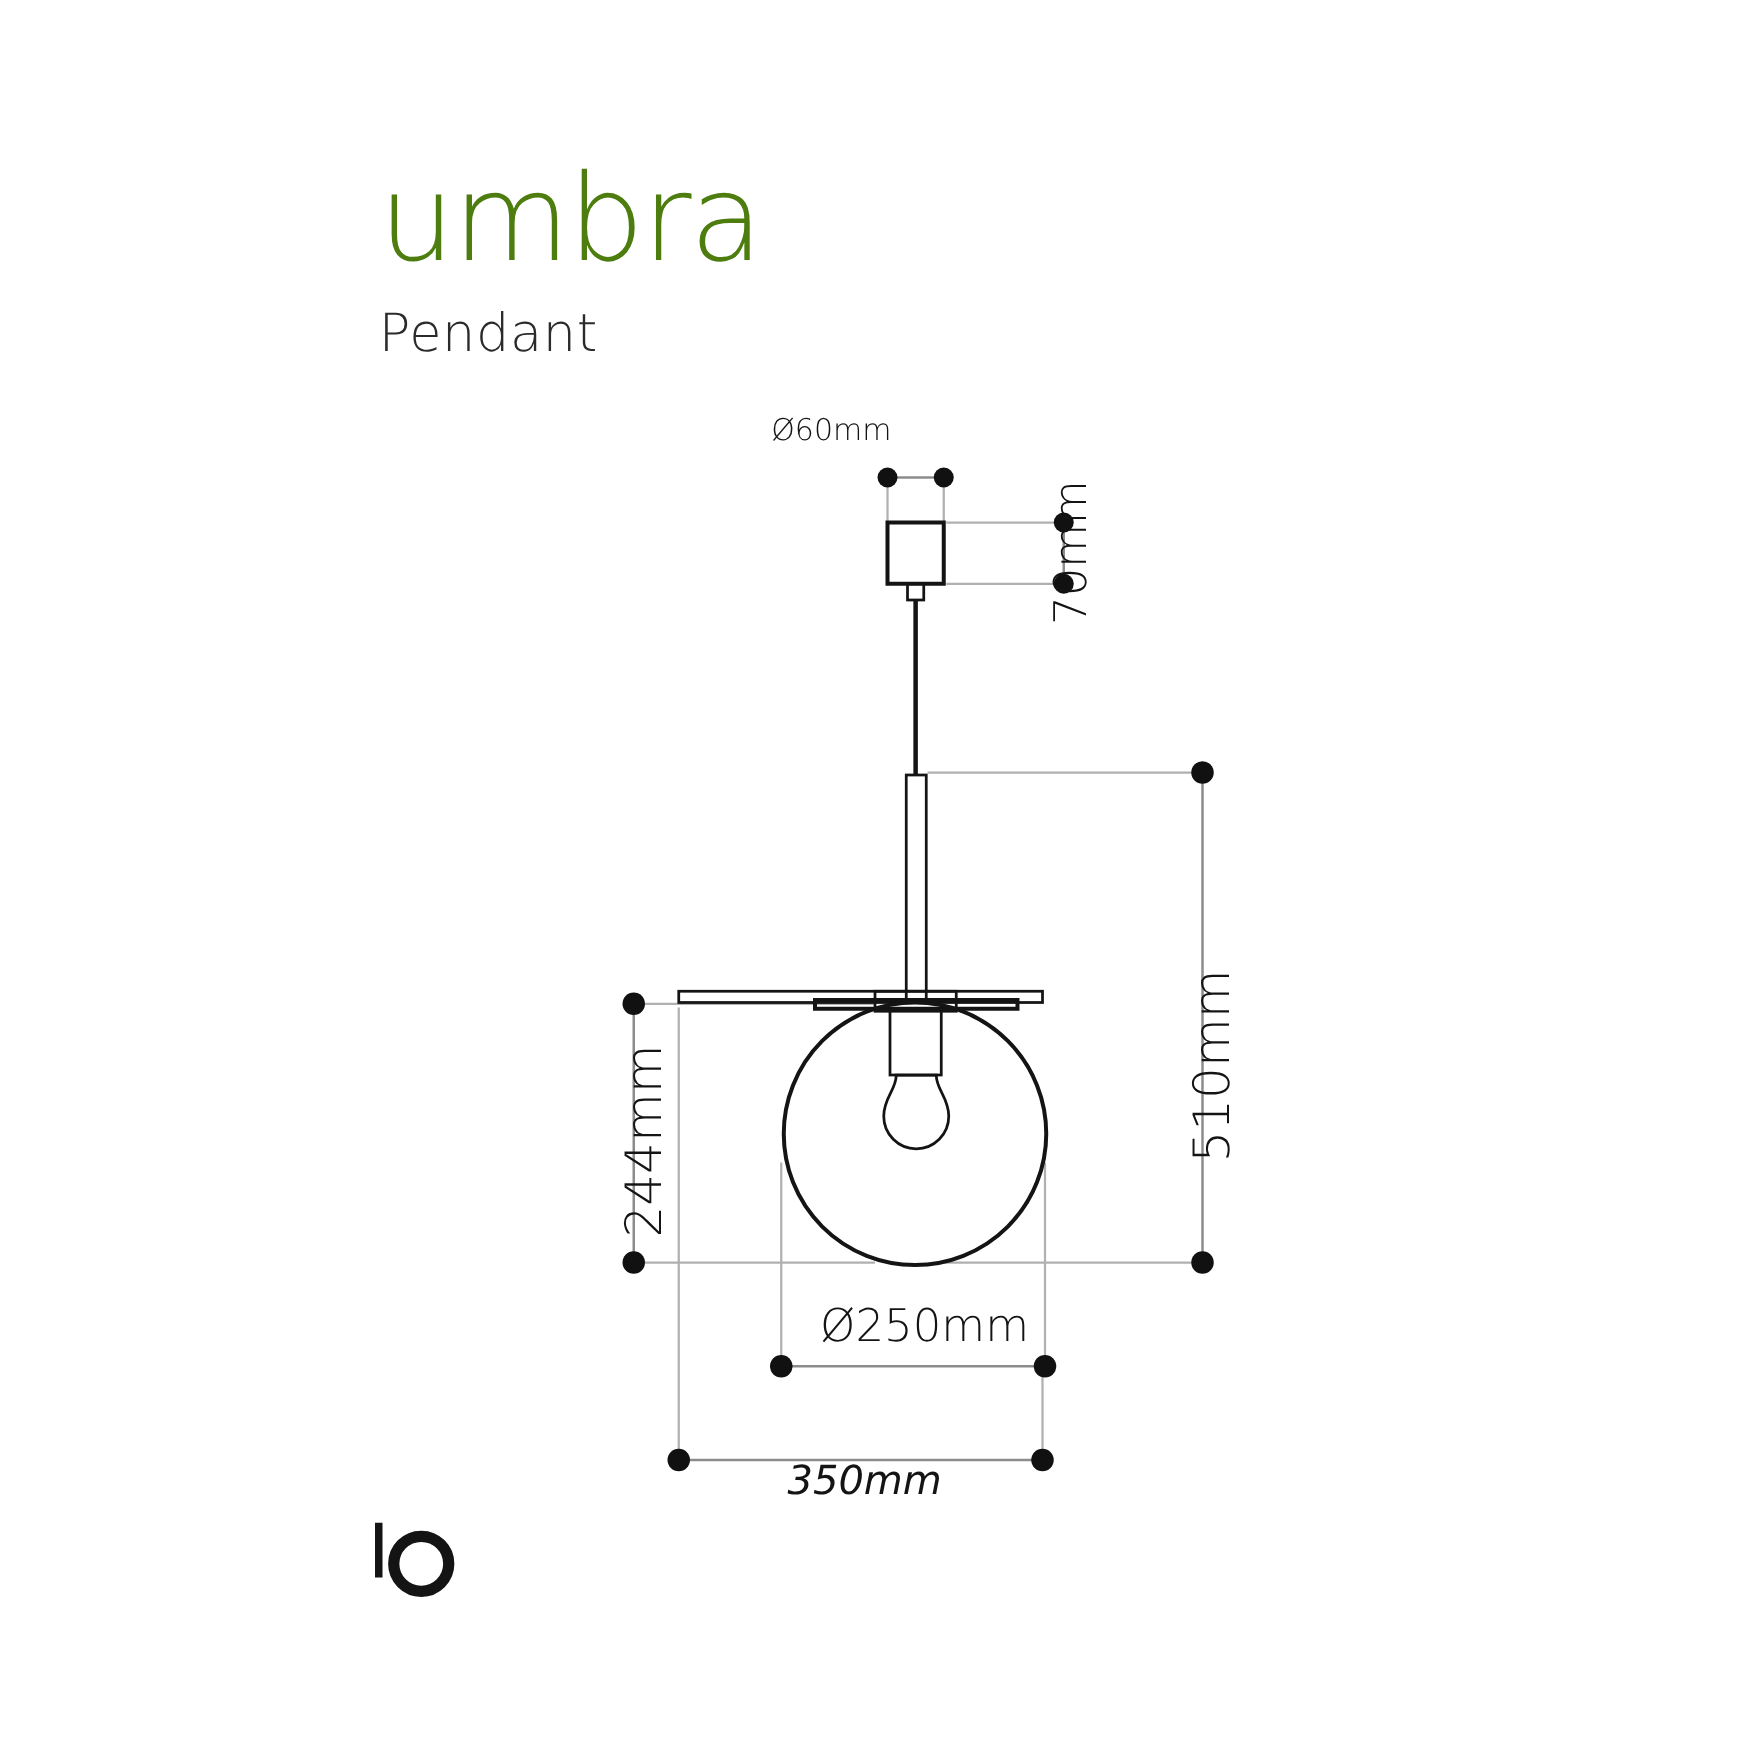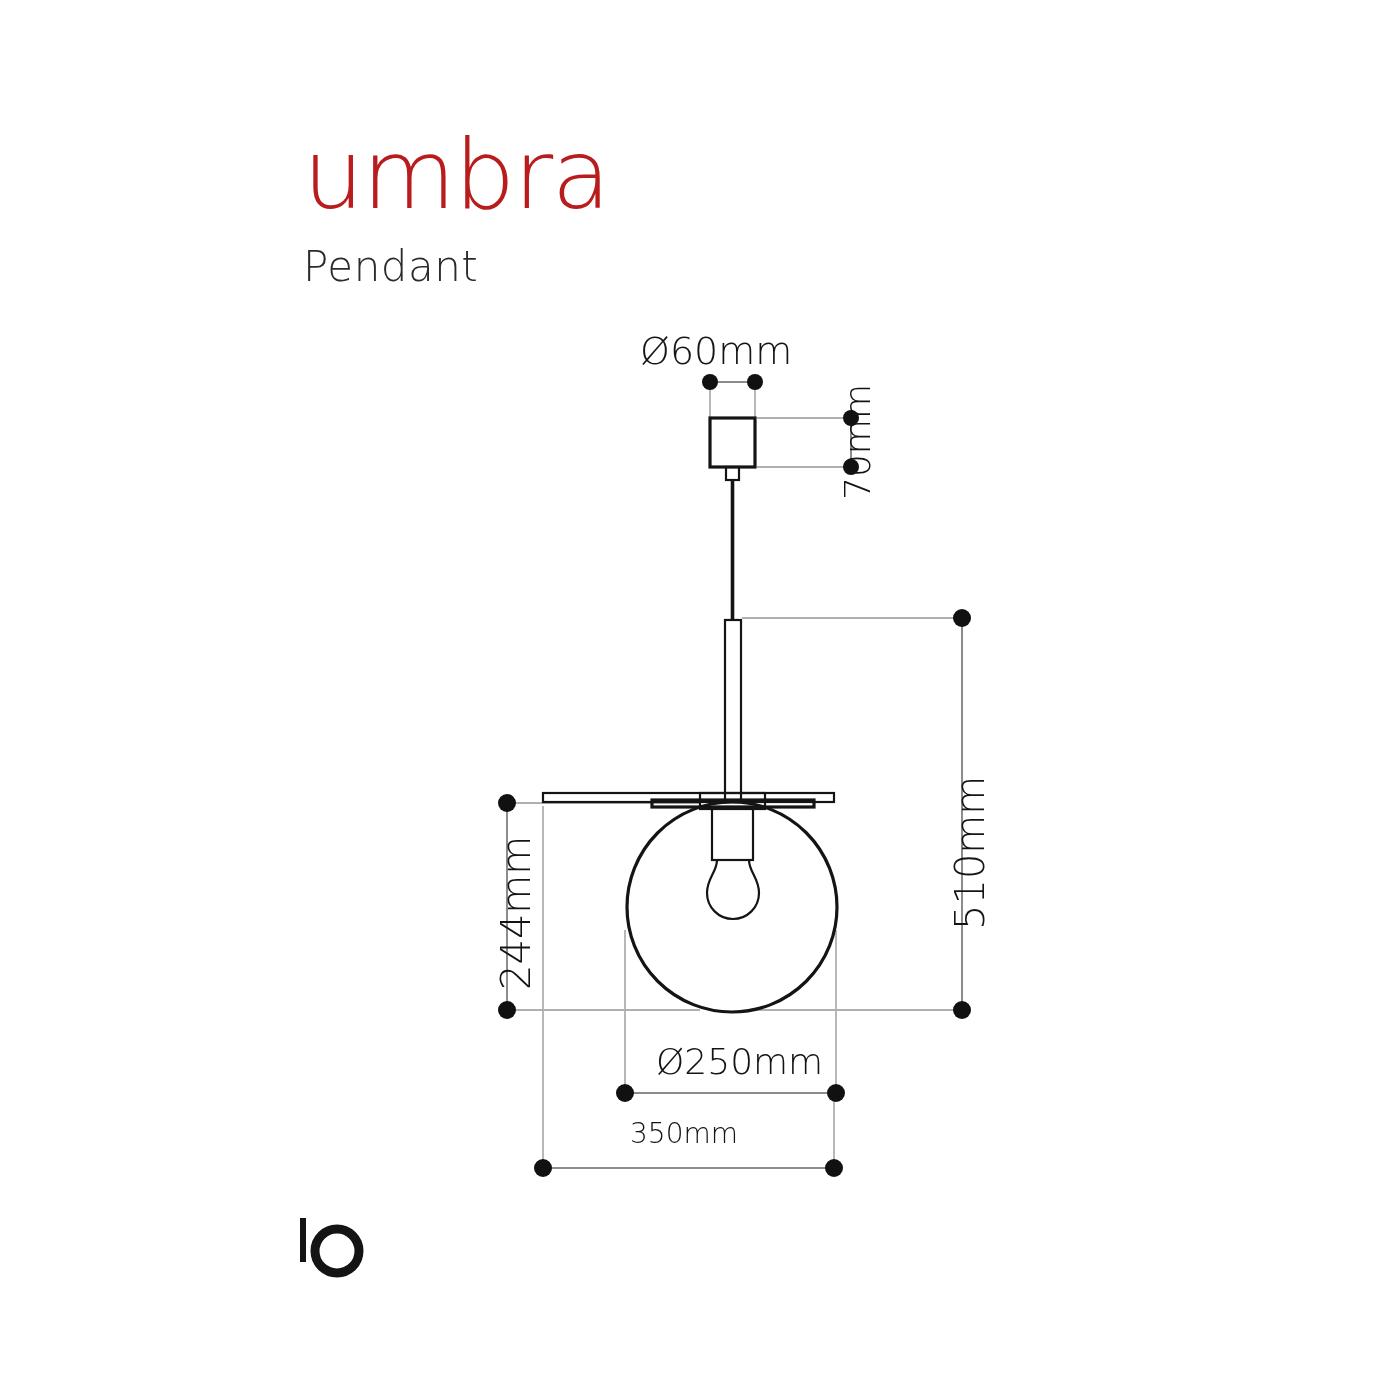--- a/index.html
+++ b/index.html
@@ -22,21 +22,21 @@
 
   
   #brand-wordmark {
     position: absolute;
     left: 303px;
     top: 127px;
     font-size: 96px;
     line-height: 1;
     font-weight: 300;
     letter-spacing: -1.5px;
-    color: #b91c1c;
+    color: #4d7c0f;
     font-family: "DejaVu Sans", sans-serif;
     white-space: nowrap;
   }
   #product-type {
     position: absolute;
     left: 303px;
     top: 246px;
     font-size: 42px;
     line-height: 1;
     font-weight: 300;
@@ -177,30 +177,30 @@
     <circle class="part" cx="732" cy="907" r="105"></circle>
 
     <rect class="part-th" x="712" y="807" width="41" height="53"></rect>
 
     <path class="part-th" d="M 717 860
              C 717 872, 707 878, 707 893
              A 26 26 0 0 0 759 893
              C 759 878, 749 872, 749 860 Z"></path>
   </svg>
 
-  <div class="dim-label" style="left:640px; top:332px; font-size:38px;">Ø60mm</div>
+  <div class="dim-label" style="left:617px; top:332px; font-size:24px;">Ø60mm</div>
 
   <div class="dim-label vert" style="left:840px; top:500px; font-size:36px;">70mm</div>
 
   <div class="dim-label vert" style="left:950px; top:930px; font-size:40px;">510mm</div>
 
   <div class="dim-label vert" style="left:496px; top:990px; font-size:40px;">244mm</div>
 
   <div class="dim-label" style="left:656px; top:1044px; font-size:36px;">Ø250mm</div>
 
-  <div class="dim-label" style="left:630px; top:1120px; font-size:28px;">350mm</div>
+  <div class="dim-label" style="left:630px; top:1168px; font-size:32px;font-style:italic;">350mm</div>
 
   <svg id="footer-logo" viewBox="0 0 75 62">
     <rect x="3" y="0" width="6" height="44" fill="#141414"></rect>
     <circle cx="40" cy="33" r="22" fill="none" stroke="#141414" stroke-width="9"></circle>
   </svg>
 
 </div>
 
 </body></html>

